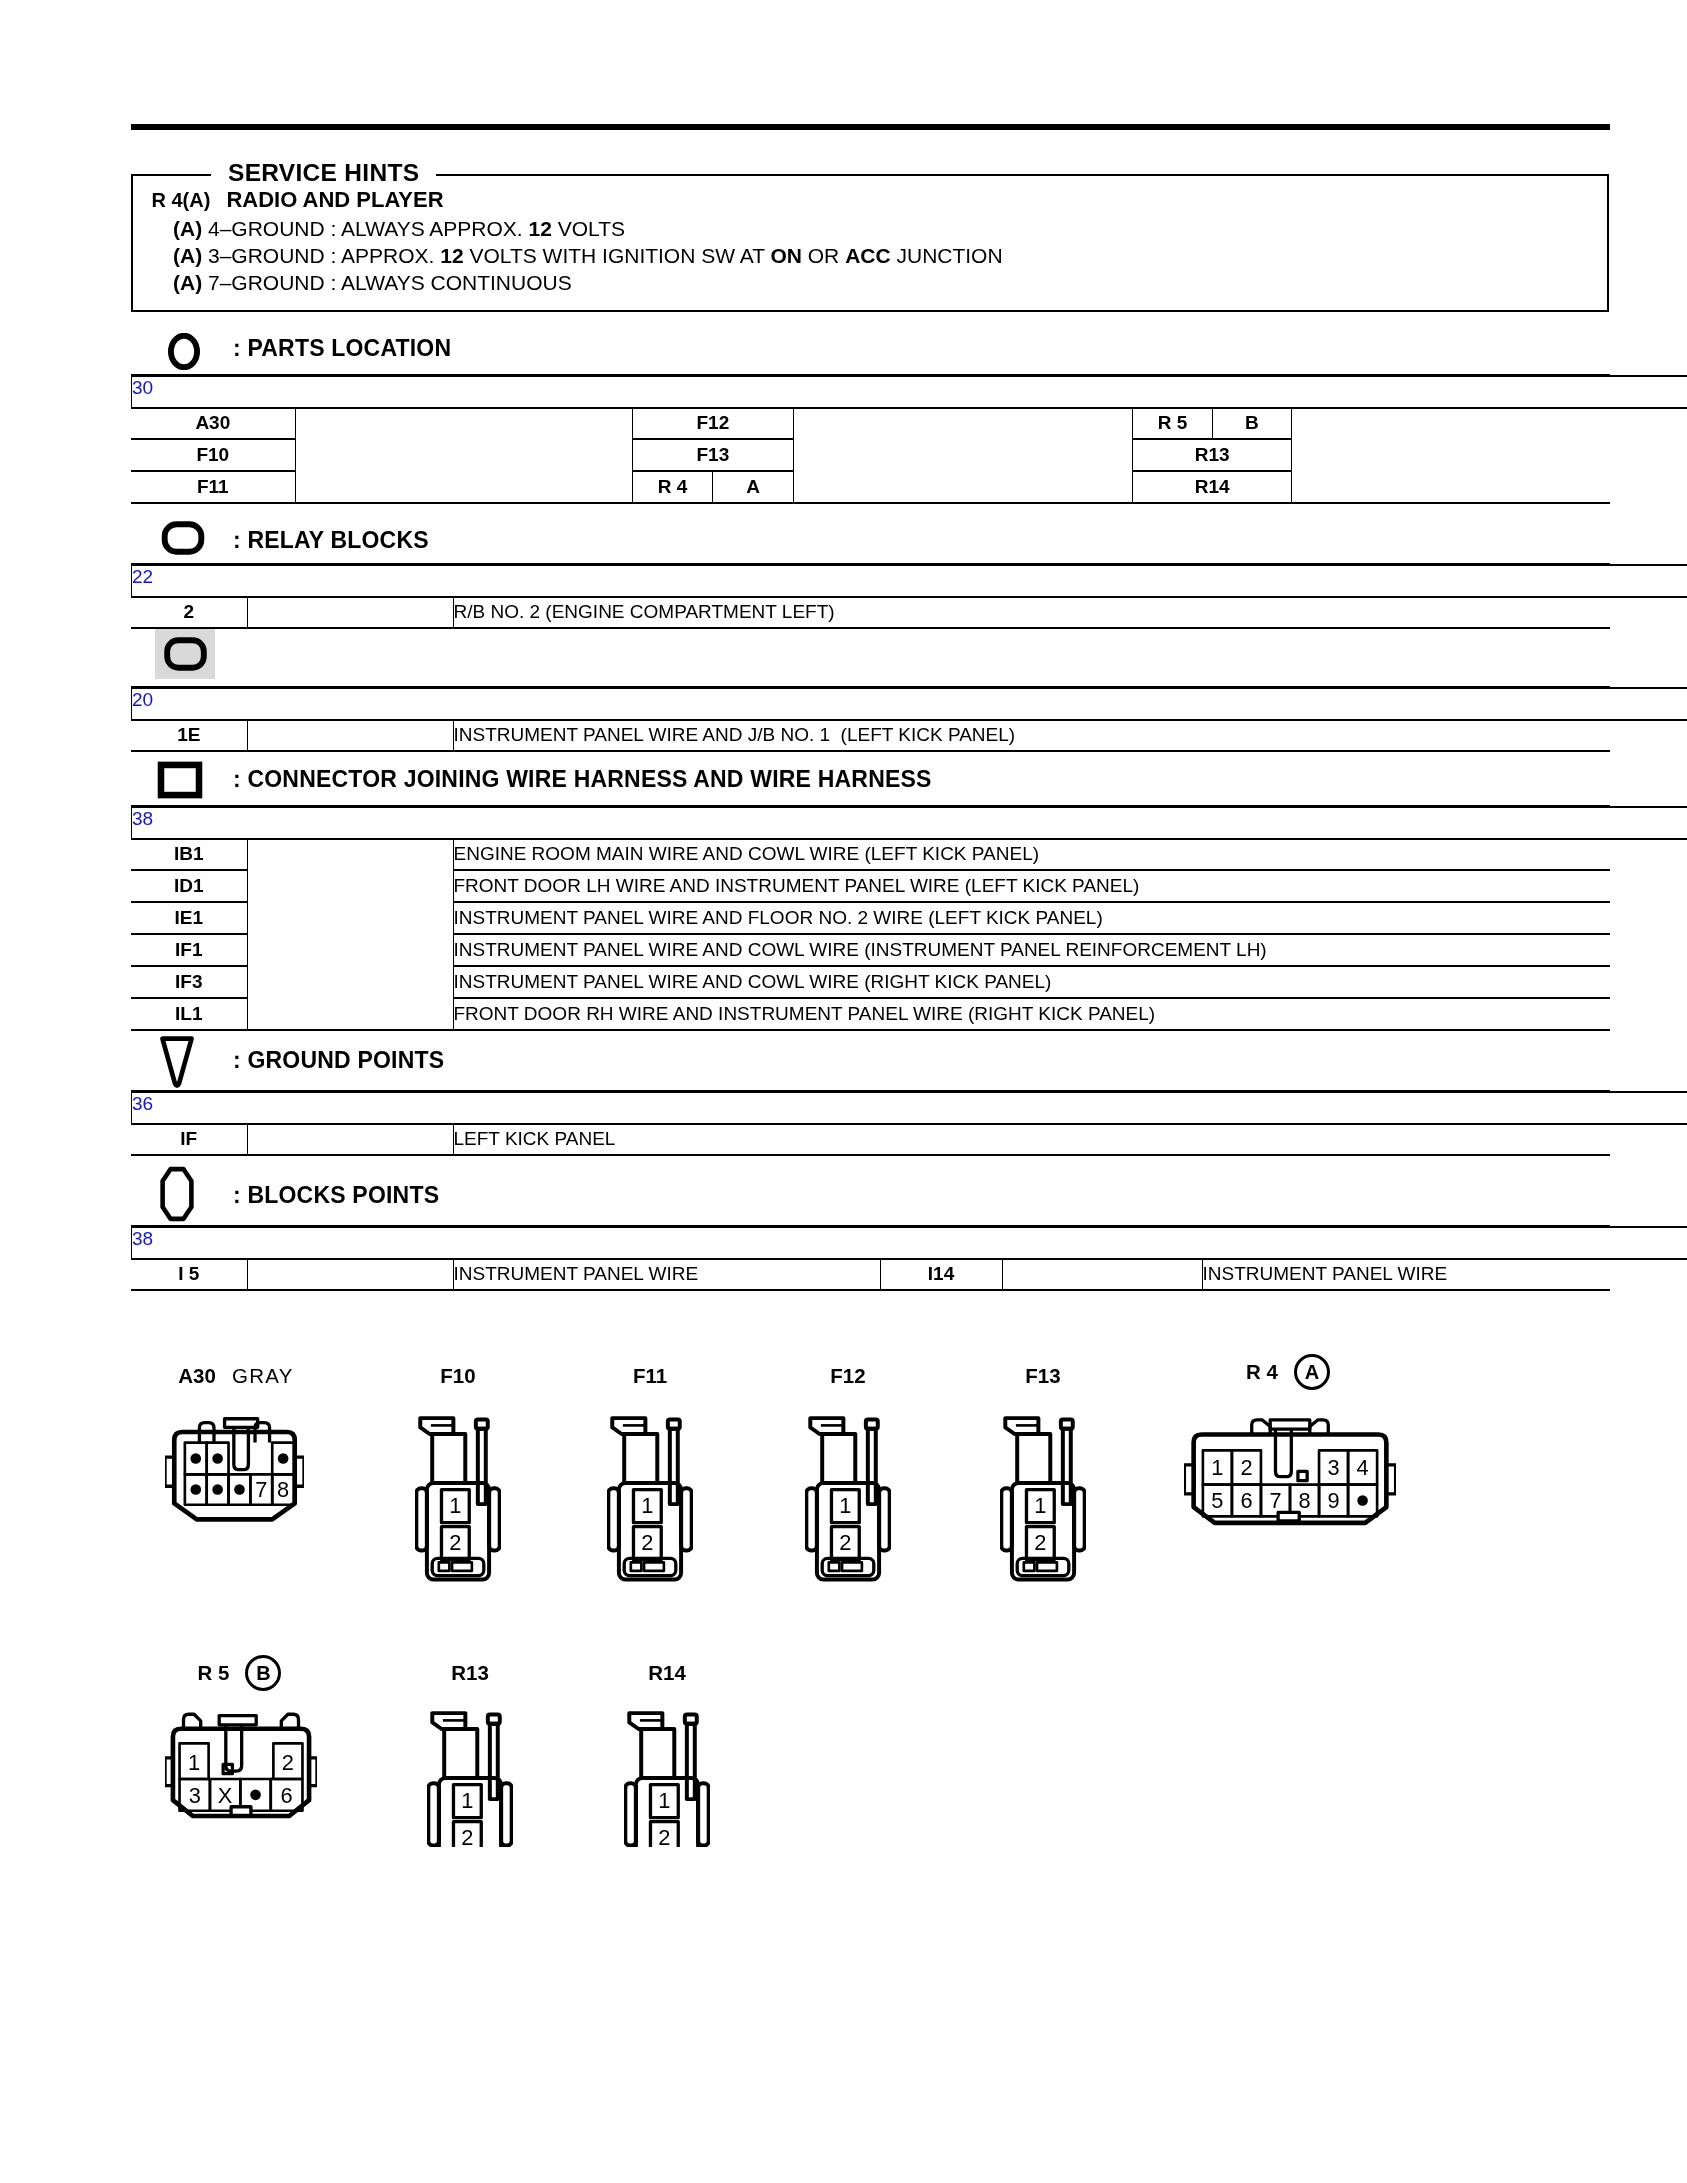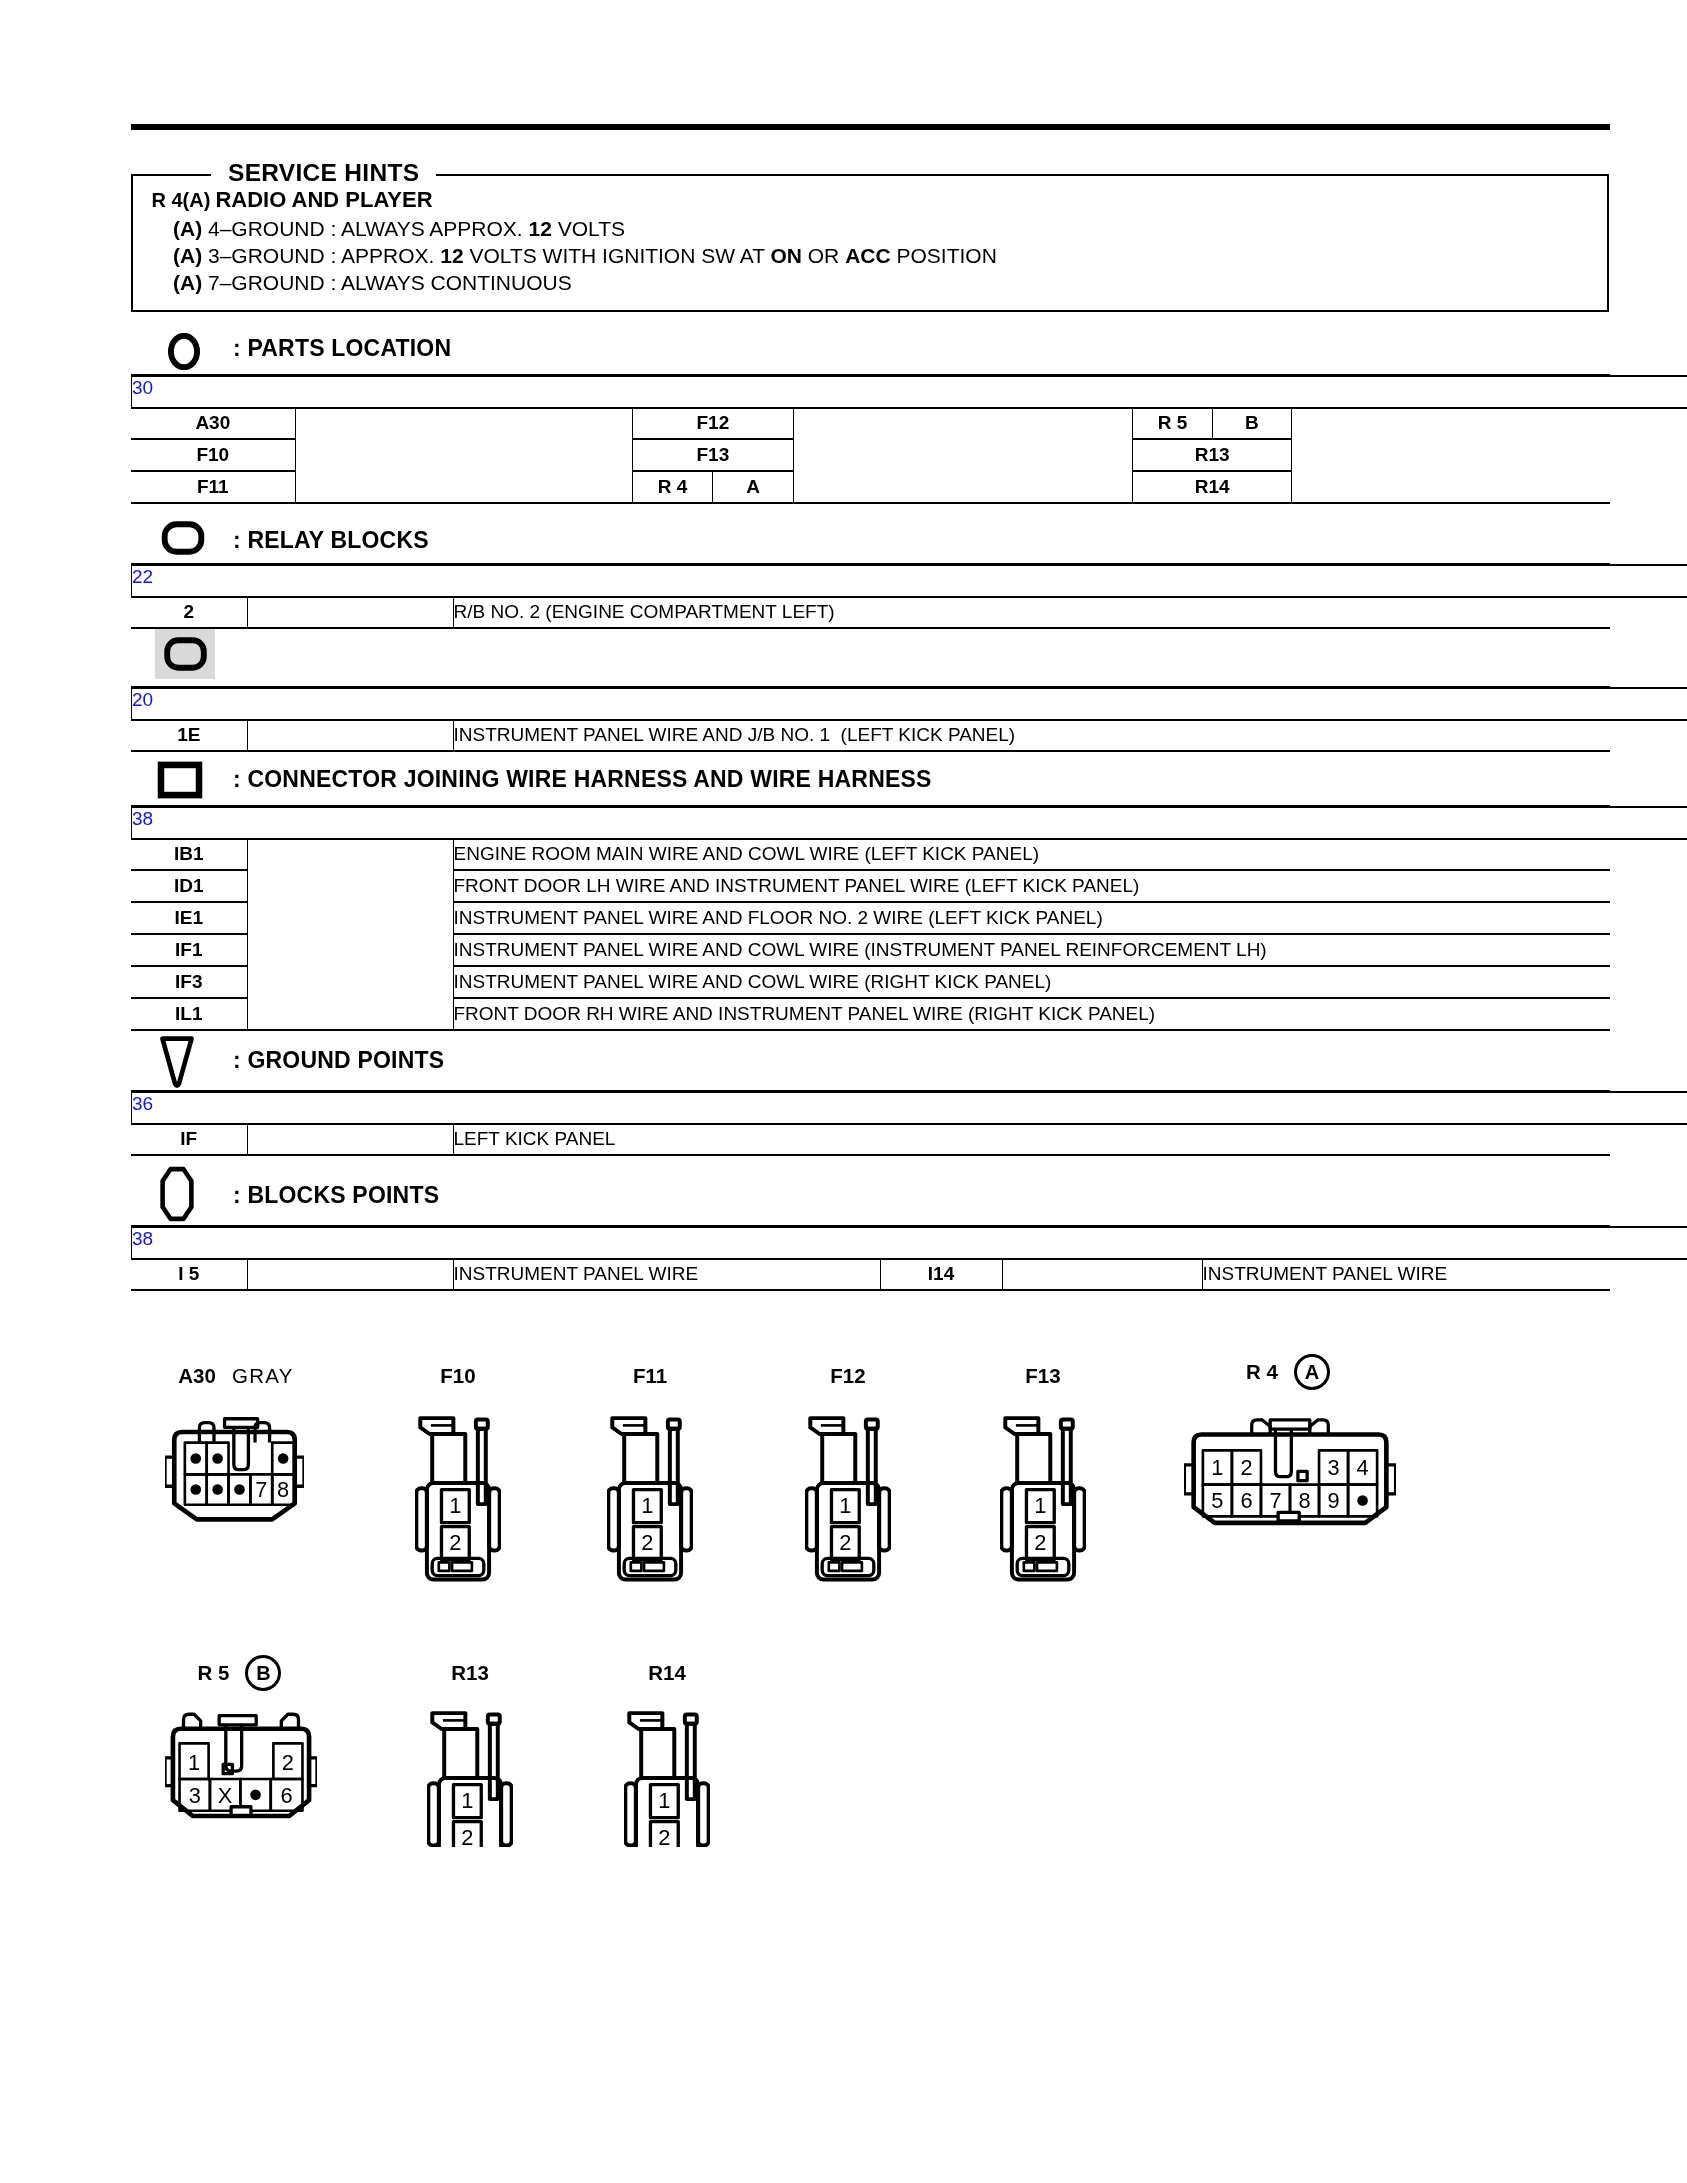--- a/index.html
+++ b/index.html
@@ -7,21 +7,21 @@
   .page{position:absolute;left:0;top:0;width:1687px;height:1847px;background:#fff;overflow:hidden;}
   .abs{position:absolute;}
 
   
   #top-rule{left:131px;top:124px;width:1479px;height:6px;background:#000;}
 
   
   #hints-box{left:131px;top:174px;width:1474px;height:134px;border:2.6px solid #000;}
   #hints-title{position:absolute;left:78px;top:-17px;background:#fff;padding:0 17px;font-size:24.5px;font-weight:bold;letter-spacing:0.3px;}
   #hints-heading{position:absolute;left:18.5px;top:10.6px;font-size:22px;font-weight:bold;}
-  #hints-heading .code{font-size:20px;margin-right:5px;}
+  #hints-heading .code{font-size:20px;margin-right:16px;}
   .hint-line{position:absolute;left:40px;font-size:21px;white-space:pre;}
   .hint-line b{font-weight:bold;}
   #hint-0{top:41px;}
   #hint-1{top:68px;}
   #hint-2{top:95px;}
 
   
   .sec-title{font-size:23px;font-weight:bold;letter-spacing:0.2px;white-space:pre;}
 
   
@@ -77,21 +77,21 @@
   </svg>
 
   <div class="abs" id="top-rule"></div>
 
   <div class="abs" id="hints-box">
     <div id="hints-title">SERVICE HINTS</div>
     <div id="hints-heading">
       <span class="code">R 4(A)</span><span>RADIO AND PLAYER</span>
     </div>
     <div class="hint-line" id="hint-0"><b>(A)</b><span> 4–GROUND : ALWAYS APPROX. </span><b>12</b><span> VOLTS</span></div>
-    <div class="hint-line" id="hint-1"><b>(A)</b><span> 3–GROUND : APPROX. </span><b>12</b><span> VOLTS WITH IGNITION SW AT </span><b>ON</b><span> OR </span><b>ACC</b><span> POSITION</span></div>
+    <div class="hint-line" id="hint-1"><b>(A)</b><span> 3–GROUND : APPROX. </span><b>12</b><span> VOLTS WITH IGNITION SW AT </span><b>ON</b><span> OR </span><b>ACC</b><span> JUNCTION</span></div>
     <div class="hint-line" id="hint-2"><b>(A)</b><span> 7–GROUND : ALWAYS CONTINUOUS</span></div>
   </div>
 
   <div class="abs" style="left:167px;top:333px;">
     <svg class="icon-svg" width="34" height="37" viewBox="0 0 52 56">
         <ellipse cx="26" cy="28" rx="20" ry="24" fill="none" stroke="#000" stroke-width="9"></ellipse>
       </svg>
   </div>
   <div class="abs sec-title" style="left:233px;top:335px;">: PARTS LOCATION</div>
   <table class="dt abs" style="left:131px;top:374px;">

